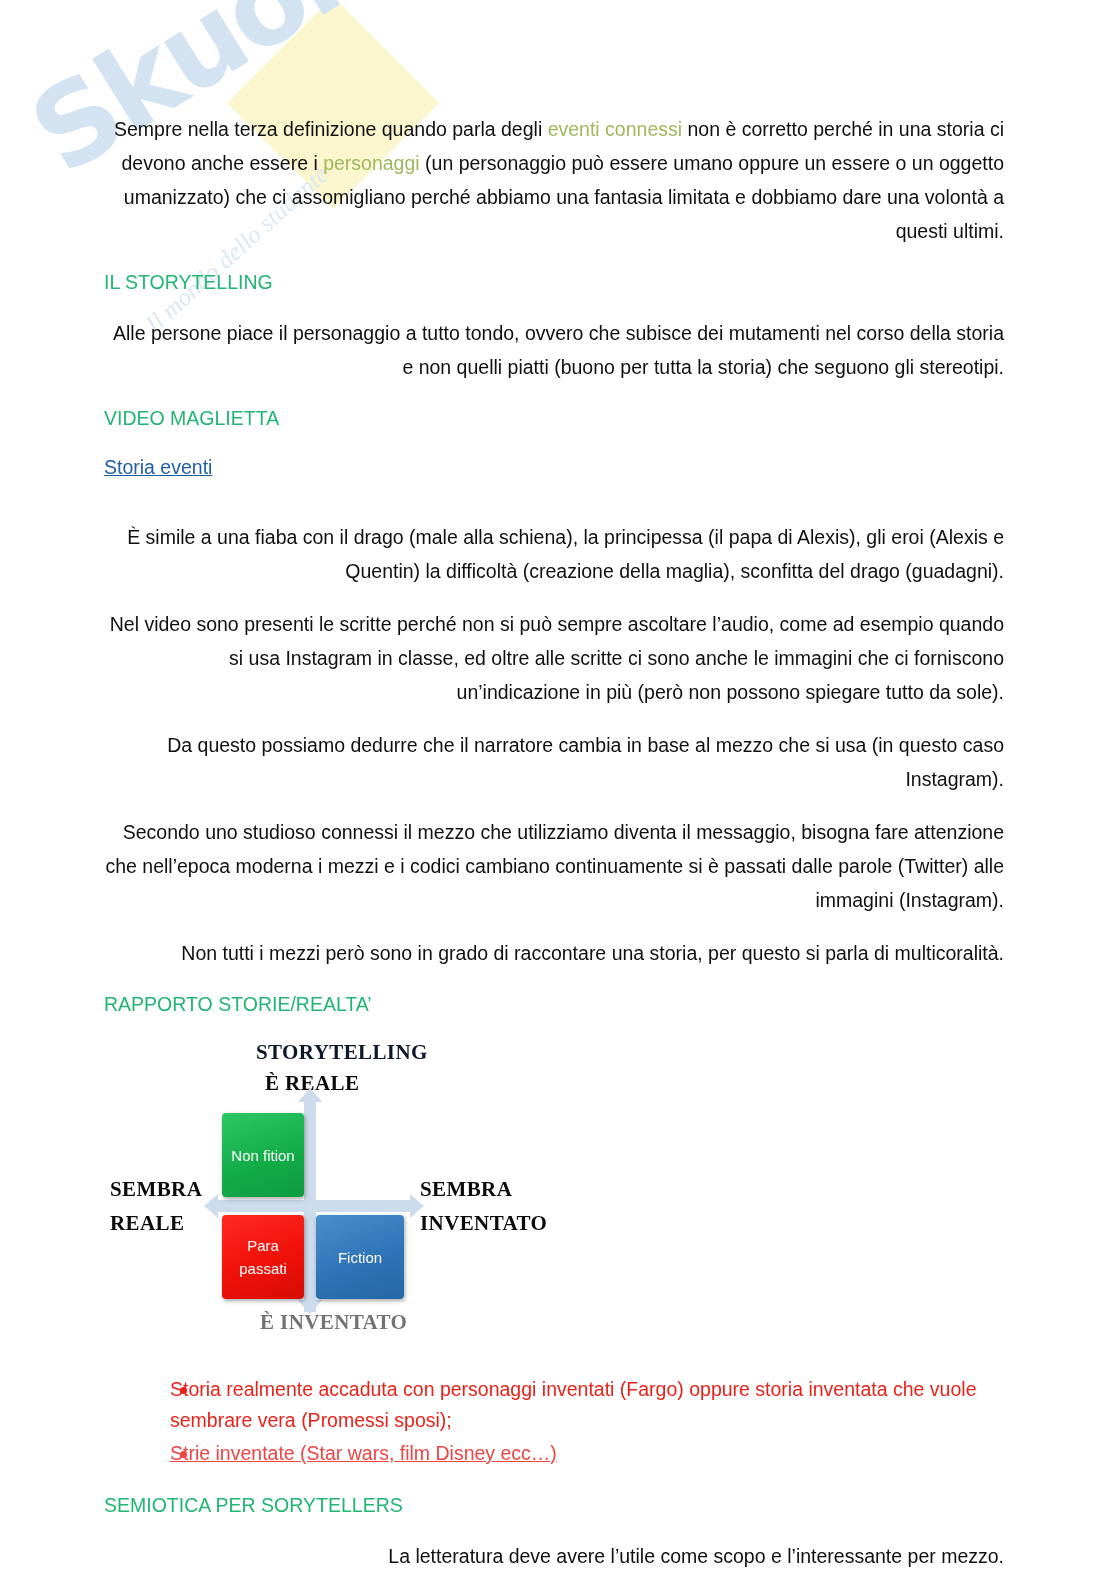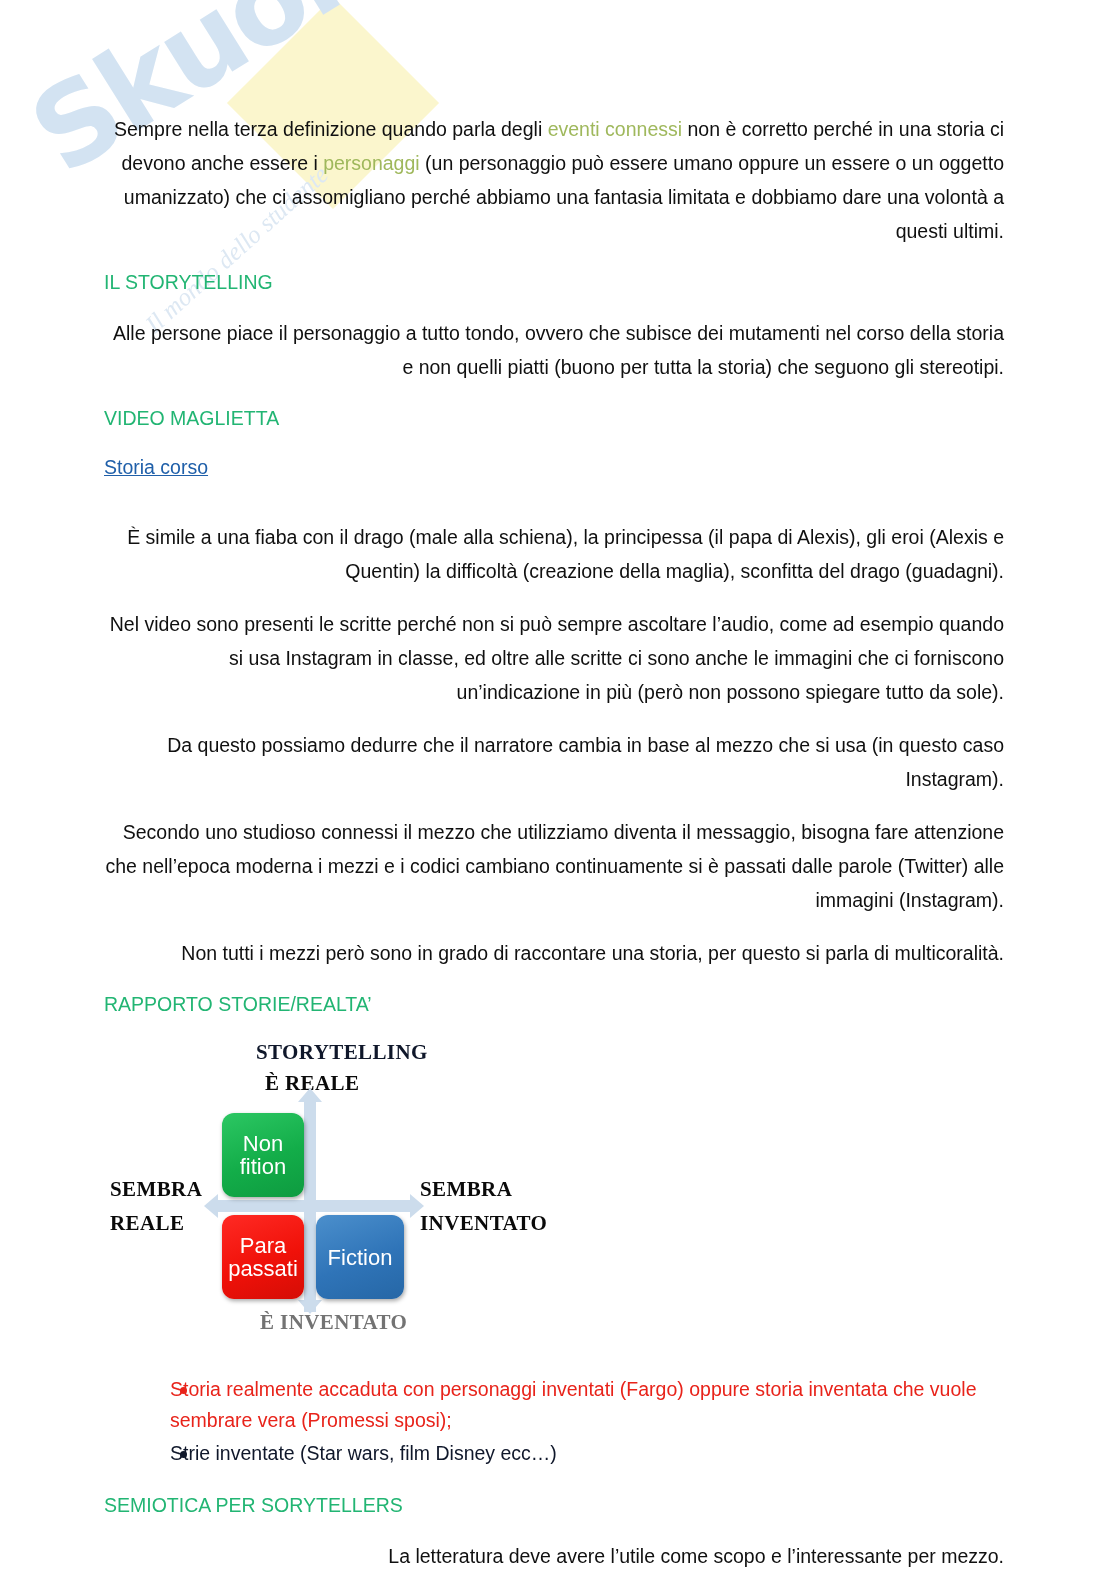--- a/index.html
+++ b/index.html
@@ -201,28 +201,28 @@
     border-right: 14px solid #ccdcec;
   }
   .arrow-right {
     left: 302px; top: 156px;
     border-top: 12px solid transparent;
     border-bottom: 12px solid transparent;
     border-left: 14px solid #ccdcec;
   }
   .box {
     position: absolute;
-    border-radius: 12px;
+    border-radius: 4px;
     display: flex;
     align-items: center;
     justify-content: center;
     text-align: center;
     color: #ffffff;
     font-family: "Liberation Sans", sans-serif;
-    font-size: 22px;
+    font-size: 15px;
     line-height: 23px;
     box-shadow: 1px 2px 4px rgba(0,0,0,0.35);
   }
   .box-nonfiction {
     left: 114px; top: 75px;
     width: 82px; height: 84px;
     background: linear-gradient(160deg, #2cc763 0%, #13ad49 55%, #0e9b40 100%);
   }
   .box-parafiction {
     left: 114px; top: 177px;
@@ -253,21 +253,21 @@
     position: absolute;
     left: 44px;
     top: 13px;
     width: 7px;
     height: 7px;
     border-radius: 50%;
     background: currentColor;
   }
   li.b-green { color: #22b573; margin-left: 0; }
   li.b-red   { color: #e8231a; }
-  li.b-blue  { color: #0f172a; }
+  li.b-blue  { color: #ef4444; text-decoration: underline; }
   li.b-blue::before { background: #4a78b0; }
 
   .bullets-wrap { padding-left: 32px; }
 </style>
 </head>
 <body>
 
 <div class="page">
 
   <div class="watermark">
@@ -280,21 +280,21 @@
 
     <p class="para"><span>Sempre nella terza definizione quando parla degli </span><span class="hl-olive">eventi connessi</span><span> non è corretto perché in una storia ci devono anche essere i </span><span class="hl-olive">personaggi</span><span> (un personaggio può essere umano oppure un essere o un oggetto umanizzato) che ci assomigliano perché abbiamo una fantasia limitata e dobbiamo dare una volontà a questi ultimi.</span></p>
 
     <h2 class="heading">IL STORYTELLING</h2>
 
     <p class="para">Alle persone piace il personaggio a tutto tondo, ovvero che subisce dei mutamenti nel corso della storia e non quelli piatti (buono per tutta la storia) che seguono gli stereotipi.</p>
 
     <h2 class="heading">VIDEO MAGLIETTA</h2>
 
     <div class="subheading-wrap">
-      <h3 class="subheading">Storia corso</h3>
+      <h3 class="subheading">Storia eventi</h3>
     </div>
 
     <p class="para">È simile a una fiaba con il drago (male alla schiena), la principessa (il papa di Alexis), gli eroi (Alexis e Quentin) la difficoltà (creazione della maglia), sconfitta del drago (guadagni).</p>
     <p class="para">Nel video sono presenti le scritte perché non si può sempre ascoltare l’audio, come ad esempio quando si usa Instagram in classe, ed oltre alle scritte ci sono anche le immagini che ci forniscono un’indicazione in più (però non possono spiegare tutto da sole).</p>
     <p class="para">Da questo possiamo dedurre che il narratore cambia in base al mezzo che si usa (in questo caso Instagram).</p>
     <p class="para">Secondo uno studioso connessi il mezzo che utilizziamo diventa il messaggio, bisogna fare attenzione che nell’epoca moderna i mezzi e i codici cambiano continuamente si è passati dalle parole (Twitter) alle immagini (Instagram).</p>
     <p class="para">Non tutti i mezzi però sono in grado di raccontare una storia, per questo si parla di multicoralità.</p>
 
     <h2 class="heading">RAPPORTO STORIE/REALTA’</h2>
 

